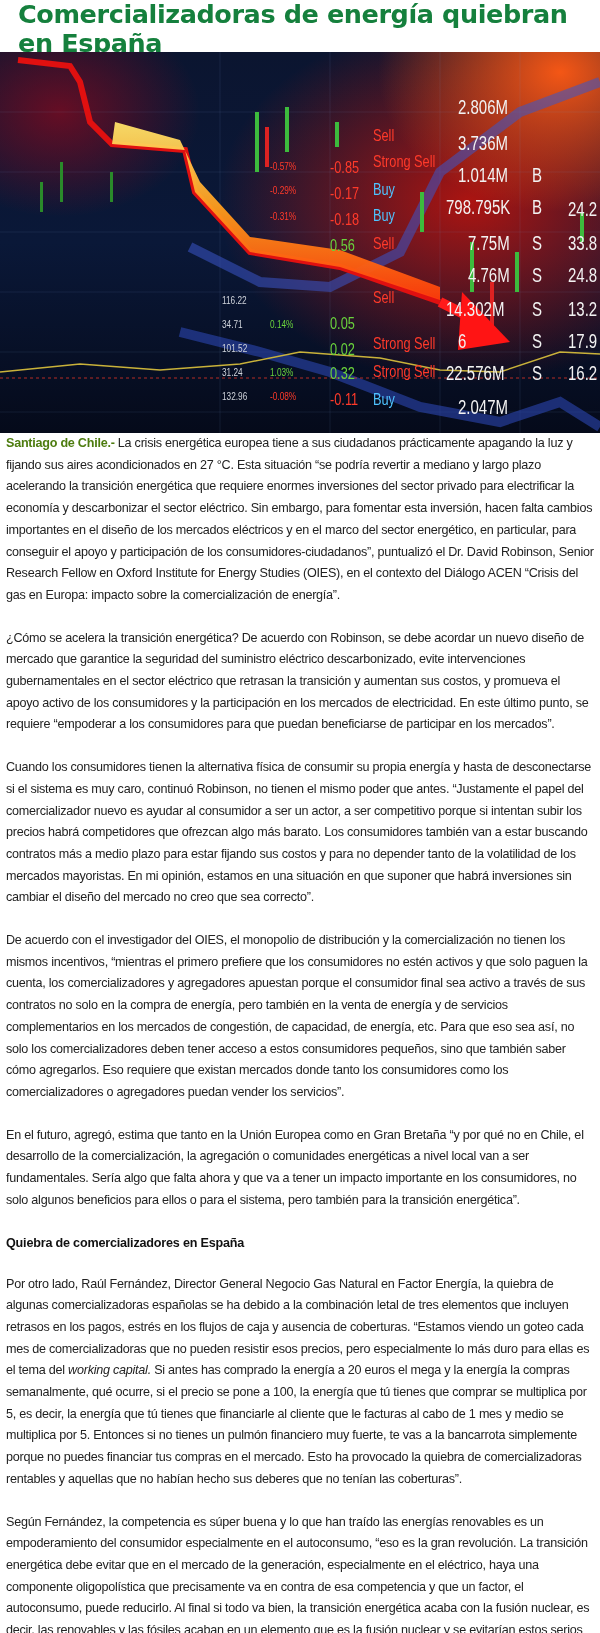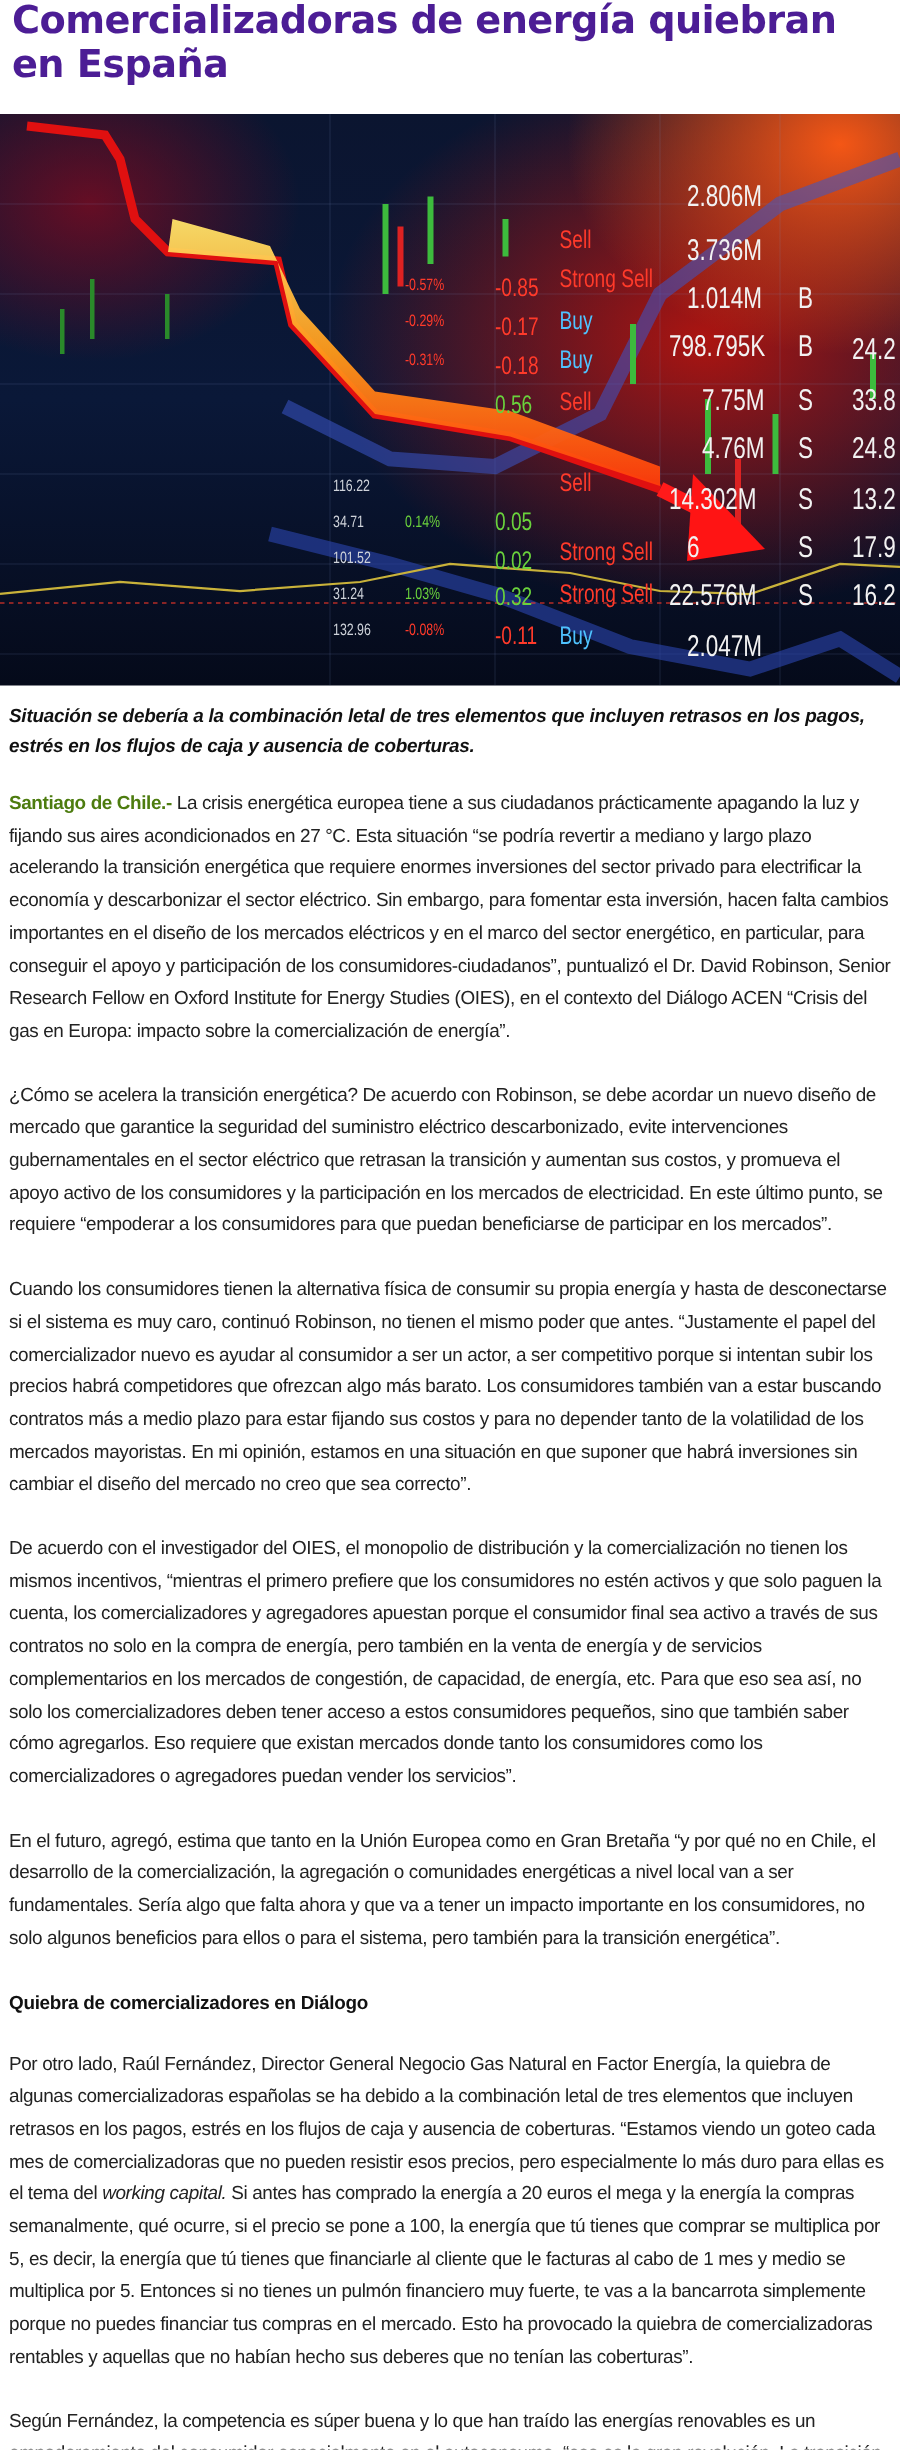--- a/index.html
+++ b/index.html
@@ -1,20 +1,20 @@
 <!DOCTYPE html>
 <html><head>
   <meta charset="utf-8">
   <style>
     html, body { margin: 0; padding: 0; background: #ffffff; }
     body { width: 600px; height: 1633px; overflow: hidden; font-family: "Liberation Sans", sans-serif; color: #1a1a1a; }
     .title {
-      margin: 0; padding: 0 8px; font-family: "DejaVu Sans", sans-serif; font-weight: 700;
-      font-size: 25.5px; line-height: 29px; letter-spacing: -0.4px; color: #4c1d95;
-      height: 76px; box-sizing: border-box; padding-top: 0px;
+      margin: 0; padding: 0 18px; font-family: "DejaVu Sans", sans-serif; font-weight: 700;
+      font-size: 25.5px; line-height: 29px; letter-spacing: -0.4px; color: #15803d;
+      height: 52px; box-sizing: border-box; padding-top: 0px;
     }
     .hero {
       position: relative; width: 600px; height: 381px; overflow: hidden;
       background:
         radial-gradient(ellipse 260px 200px at 560px 20px, rgba(255,90,20,0.95), rgba(255,60,10,0.0) 70%),
         radial-gradient(ellipse 360px 260px at 470px 150px, rgba(200,20,10,0.85), rgba(120,0,0,0) 70%),
         radial-gradient(ellipse 200px 150px at 60px 60px, rgba(140,10,30,0.7), rgba(0,0,0,0) 70%),
         linear-gradient(180deg, #0b1530 0%, #0a1838 50%, #050a1a 100%);
     }
     .hero svg { position: absolute; left: 0; top: 0; }
@@ -141,25 +141,24 @@
 
   <span class="num big" style="left:568px;top:146px">24.2</span>
   <span class="num big" style="left:568px;top:180px">33.8</span>
   <span class="num big" style="left:568px;top:212px">24.8</span>
   <span class="num big" style="left:568px;top:246px">13.2</span>
   <span class="num big" style="left:568px;top:278px">17.9</span>
   <span class="num big" style="left:568px;top:310px">16.2</span>
 </div>
 
 <div class="content">
-  <p class="lead">Situación se debería a la combinación letal de tres elementos que incluyen retrasos en los pagos, estrés en los flujos de caja y ausencia de coberturas.</p>
 
   <p class="para"><b>Santiago de Chile.-</b><span> La crisis energética europea tiene a sus ciudadanos prácticamente apagando la luz y fijando sus aires acondicionados en 27 °C. Esta situación “se podría revertir a mediano y largo plazo acelerando la transición energética que requiere enormes inversiones del sector privado para electrificar la economía y descarbonizar el sector eléctrico. Sin embargo, para fomentar esta inversión, hacen falta cambios importantes en el diseño de los mercados eléctricos y en el marco del sector energético, en particular, para conseguir el apoyo y participación de los consumidores-ciudadanos”, puntualizó el Dr. David Robinson, Senior Research Fellow en Oxford Institute for Energy Studies (OIES), en el contexto del Diálogo ACEN “Crisis del gas en Europa: impacto sobre la comercialización de energía”.</span></p>
   <p class="para">¿Cómo se acelera la transición energética? De acuerdo con Robinson, se debe acordar un nuevo diseño de mercado que garantice la seguridad del suministro eléctrico descarbonizado, evite intervenciones gubernamentales en el sector eléctrico que retrasan la transición y aumentan sus costos, y promueva el apoyo activo de los consumidores y la participación en los mercados de electricidad. En este último punto, se requiere “empoderar a los consumidores para que puedan beneficiarse de participar en los mercados”.</p>
   <p class="para">Cuando los consumidores tienen la alternativa física de consumir su propia energía y hasta de desconectarse si el sistema es muy caro, continuó Robinson, no tienen el mismo poder que antes. “Justamente el papel del comercializador nuevo es ayudar al consumidor a ser un actor, a ser competitivo porque si intentan subir los precios habrá competidores que ofrezcan algo más barato. Los consumidores también van a estar buscando contratos más a medio plazo para estar fijando sus costos y para no depender tanto de la volatilidad de los mercados mayoristas. En mi opinión, estamos en una situación en que suponer que habrá inversiones sin cambiar el diseño del mercado no creo que sea correcto”.</p>
   <p class="para">De acuerdo con el investigador del OIES, el monopolio de distribución y la comercialización no tienen los mismos incentivos, “mientras el primero prefiere que los consumidores no estén activos y que solo paguen la cuenta, los comercializadores y agregadores apuestan porque el consumidor final sea activo a través de sus contratos no solo en la compra de energía, pero también en la venta de energía y de servicios complementarios en los mercados de congestión, de capacidad, de energía, etc. Para que eso sea así, no solo los comercializadores deben tener acceso a estos consumidores pequeños, sino que también saber cómo agregarlos. Eso requiere que existan mercados donde tanto los consumidores como los comercializadores o agregadores puedan vender los servicios”.</p>
   <p class="para">En el futuro, agregó, estima que tanto en la Unión Europea como en Gran Bretaña “y por qué no en Chile, el desarrollo de la comercialización, la agregación o comunidades energéticas a nivel local van a ser fundamentales. Sería algo que falta ahora y que va a tener un impacto importante en los consumidores, no solo algunos beneficios para ellos o para el sistema, pero también para la transición energética”.</p>
 
-  <h3 class="sub">Quiebra de comercializadores en Diálogo</h3>
+  <h3 class="sub">Quiebra de comercializadores en España</h3>
 
   <p class="para"><span>Por otro lado, Raúl Fernández, Director General Negocio Gas Natural en Factor Energía, la quiebra de algunas comercializadoras españolas se ha debido a la combinación letal de tres elementos que incluyen retrasos en los pagos, estrés en los flujos de caja y ausencia de coberturas. “Estamos viendo un goteo cada mes de comercializadoras que no pueden resistir esos precios, pero especialmente lo más duro para ellas es el tema del </span><i>working capital.</i><span> Si antes has comprado la energía a 20 euros el mega y la energía la compras semanalmente, qué ocurre, si el precio se pone a 100, la energía que tú tienes que comprar se multiplica por 5, es decir, la energía que tú tienes que financiarle al cliente que le facturas al cabo de 1 mes y medio se multiplica por 5. Entonces si no tienes un pulmón financiero muy fuerte, te vas a la bancarrota simplemente porque no puedes financiar tus compras en el mercado. Esto ha provocado la quiebra de comercializadoras rentables y aquellas que no habían hecho sus deberes que no tenían las coberturas”.</span></p>
   <p class="para">Según Fernández, la competencia es súper buena y lo que han traído las energías renovables es un empoderamiento del consumidor especialmente en el autoconsumo, “eso es la gran revolución. La transición energética debe evitar que en el mercado de la generación, especialmente en el eléctrico, haya una componente oligopolística que precisamente va en contra de esa competencia y que un factor, el autoconsumo, puede reducirlo. Al final si todo va bien, la transición energética acaba con la fusión nuclear, es decir, las renovables y las fósiles acaban en un elemento que es la fusión nuclear y se evitarían estos serios problemas que estamos teniendo ahora”.</p>
 </div>
 
 </body></html>

